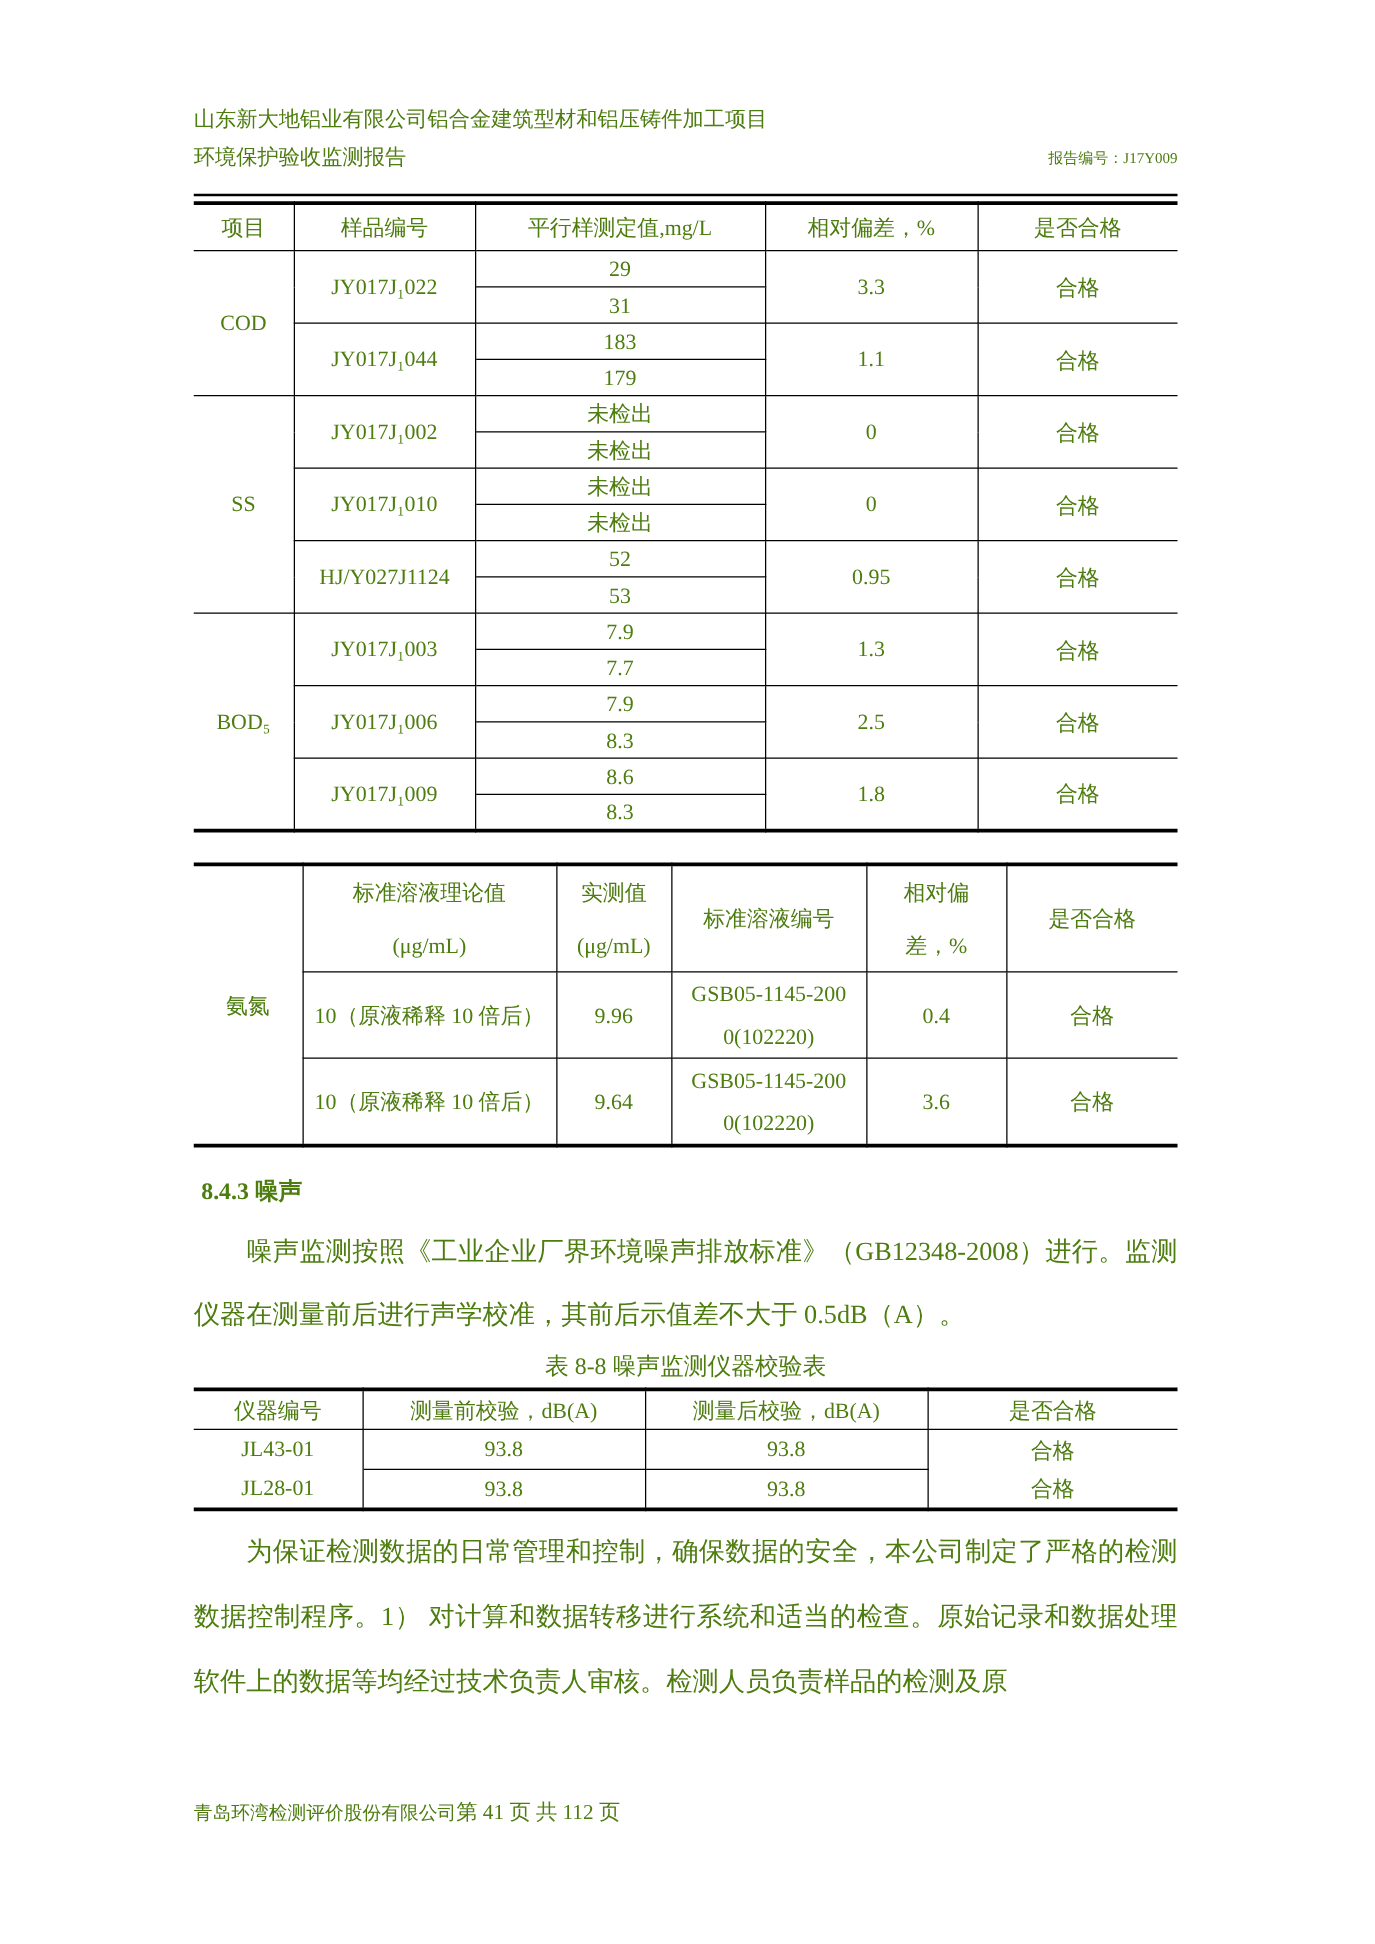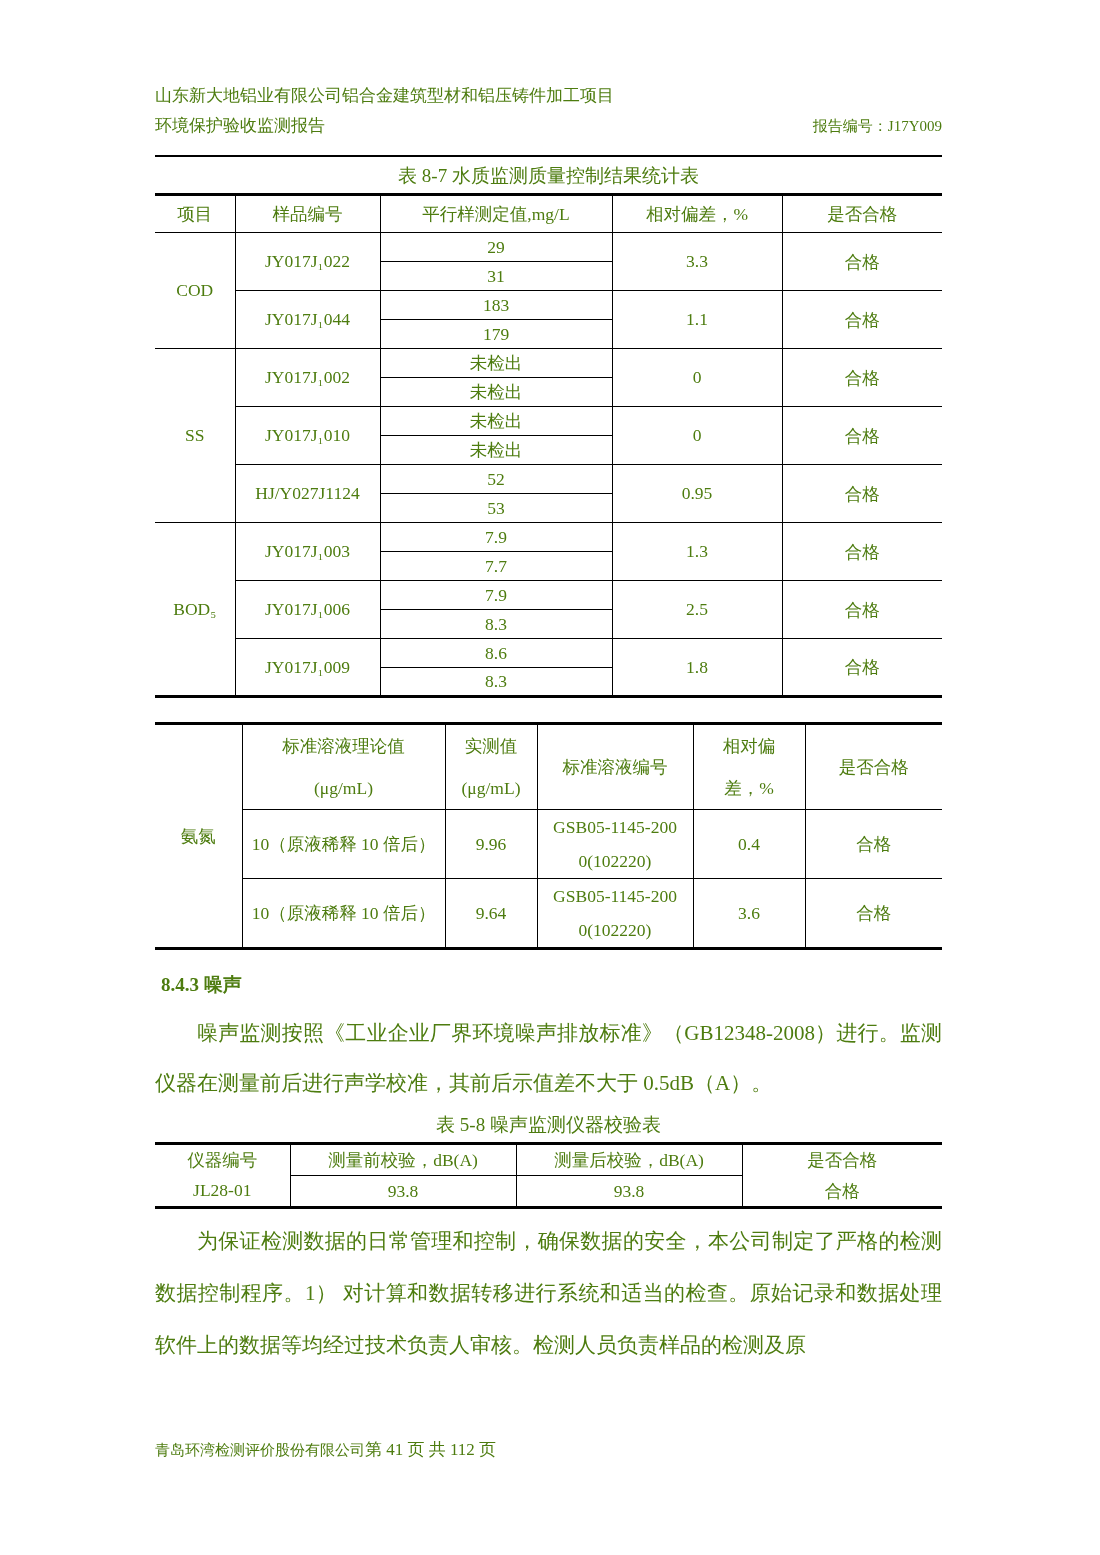--- a/index.html
+++ b/index.html
@@ -7,21 +7,21 @@
     position:relative; width:1100px; height:1555px; background:#ffffff;
     font-family:"Liberation Serif","DejaVu Serif",serif; color:#4d7c0f;
     overflow:hidden;
   }
   .content { position:absolute; left:155px; top:85px; width:787px; }
 
   
   .doc-header { font-size:17px; line-height:22px; }
   .doc-header .h-row { display:flex; justify-content:space-between; align-items:flex-end;
     margin-top:8px; padding-bottom:18px; border-bottom:2px solid #000; }
-  .report-no { font-size:15px; }
+  .report-no { font-size:12px; }
 
   
   .caption { text-align:center; font-size:19px; }
   .cap1 { margin-top:6px; }
   .cap2 { margin-top:4px; }
   .heading3 { font-size:19px; font-weight:bold; margin:22px 0 0 6px; }
   .heading2 { font-size:23px; font-weight:bold; margin:10px 0 0 0; }
 
   
   .para { font-size:21px; text-align:justify; text-indent:2em; margin:10px 0 0 0; }
@@ -64,21 +64,20 @@
   <div class="content">
 
     <div class="doc-header">
       <div>山东新大地铝业有限公司铝合金建筑型材和铝压铸件加工项目</div>
       <div class="h-row">
         <span>环境保护验收监测报告</span>
         <span class="report-no">报告编号：J17Y009</span>
       </div>
     </div>
 
-    <div class="caption cap1">表 8-7 水质监测质量控制结果统计表</div>
 
     <table class="t1">
       <colgroup>
         <col style="width:80px">
           <col style="width:145px">
           <col style="width:232px">
         <col style="width:170px">
           <col style="width:160px">
       </colgroup>
       <tbody>
@@ -203,37 +202,43 @@
 0(102220)</td>
         <td>3.6</td>
         <td class="col-last">合格</td>
       </tr>
     </tbody>
       </table>
 
     <div class="heading3">8.4.3 噪声</div>
     <p class="para p1">噪声监测按照《工业企业厂界环境噪声排放标准》（GB12348-2008）进行。监测仪器在测量前后进行声学校准，其前后示值差不大于 0.5dB（A）。</p>
 
-    <div class="caption cap2">表 5-8 噪声监测仪器校验表</div>
+    <div class="caption cap2">表 8-8 噪声监测仪器校验表</div>
 
     <table class="t3">
       <colgroup>
         <col style="width:135px">
           <col style="width:226px">
           <col style="width:226px">
           <col style="width:200px">
       </colgroup>
       <tbody>
           <tr>
         <td class="col-first">仪器编号</td>
         <td>测量前校验，dB(A)</td>
         <td>测量后校验，dB(A)</td>
         <td class="col-last">是否合格</td>
       </tr>
       <tr>
+        <td class="col-first hb-b">JL43-01</td>
+        <td>93.8</td>
+        <td>93.8</td>
+        <td class="col-last hb-b">合格</td>
+      </tr>
+      <tr>
         <td class="col-first hb-t">JL28-01</td>
         <td>93.8</td>
         <td>93.8</td>
         <td class="col-last hb-t">合格</td>
       </tr>
     </tbody>
       </table>
 
     <p class="para p2">为保证检测数据的日常管理和控制，确保数据的安全，本公司制定了严格的检测数据控制程序。1） 对计算和数据转移进行系统和适当的检查。原始记录和数据处理软件上的数据等均经过技术负责人审核。检测人员负责样品的检测及原</p>
 

